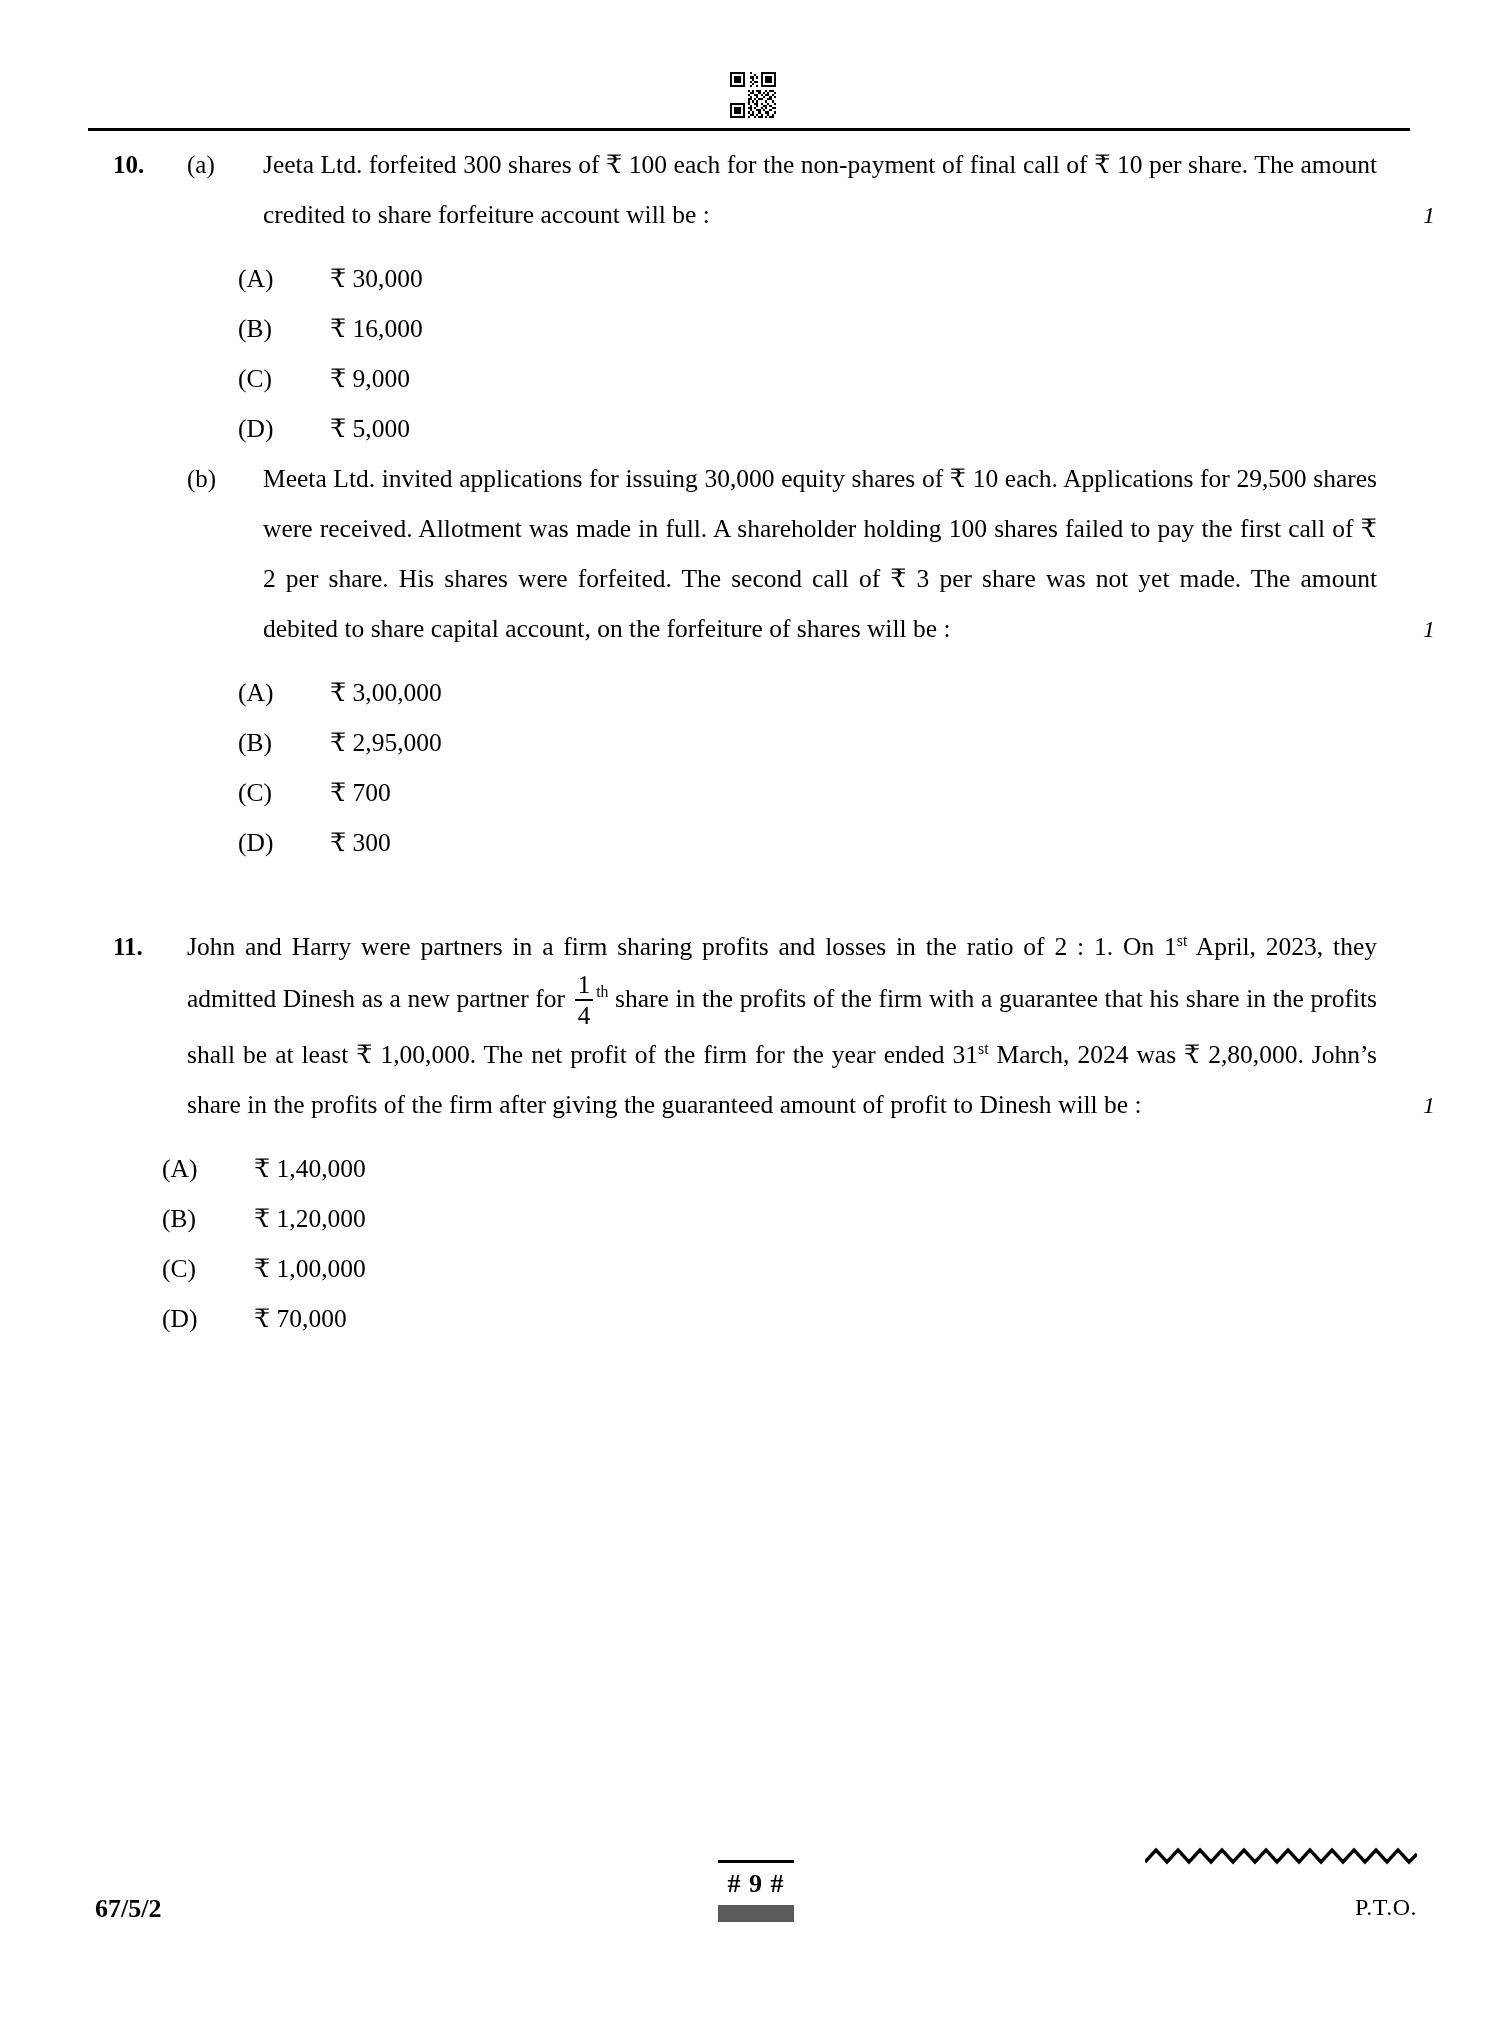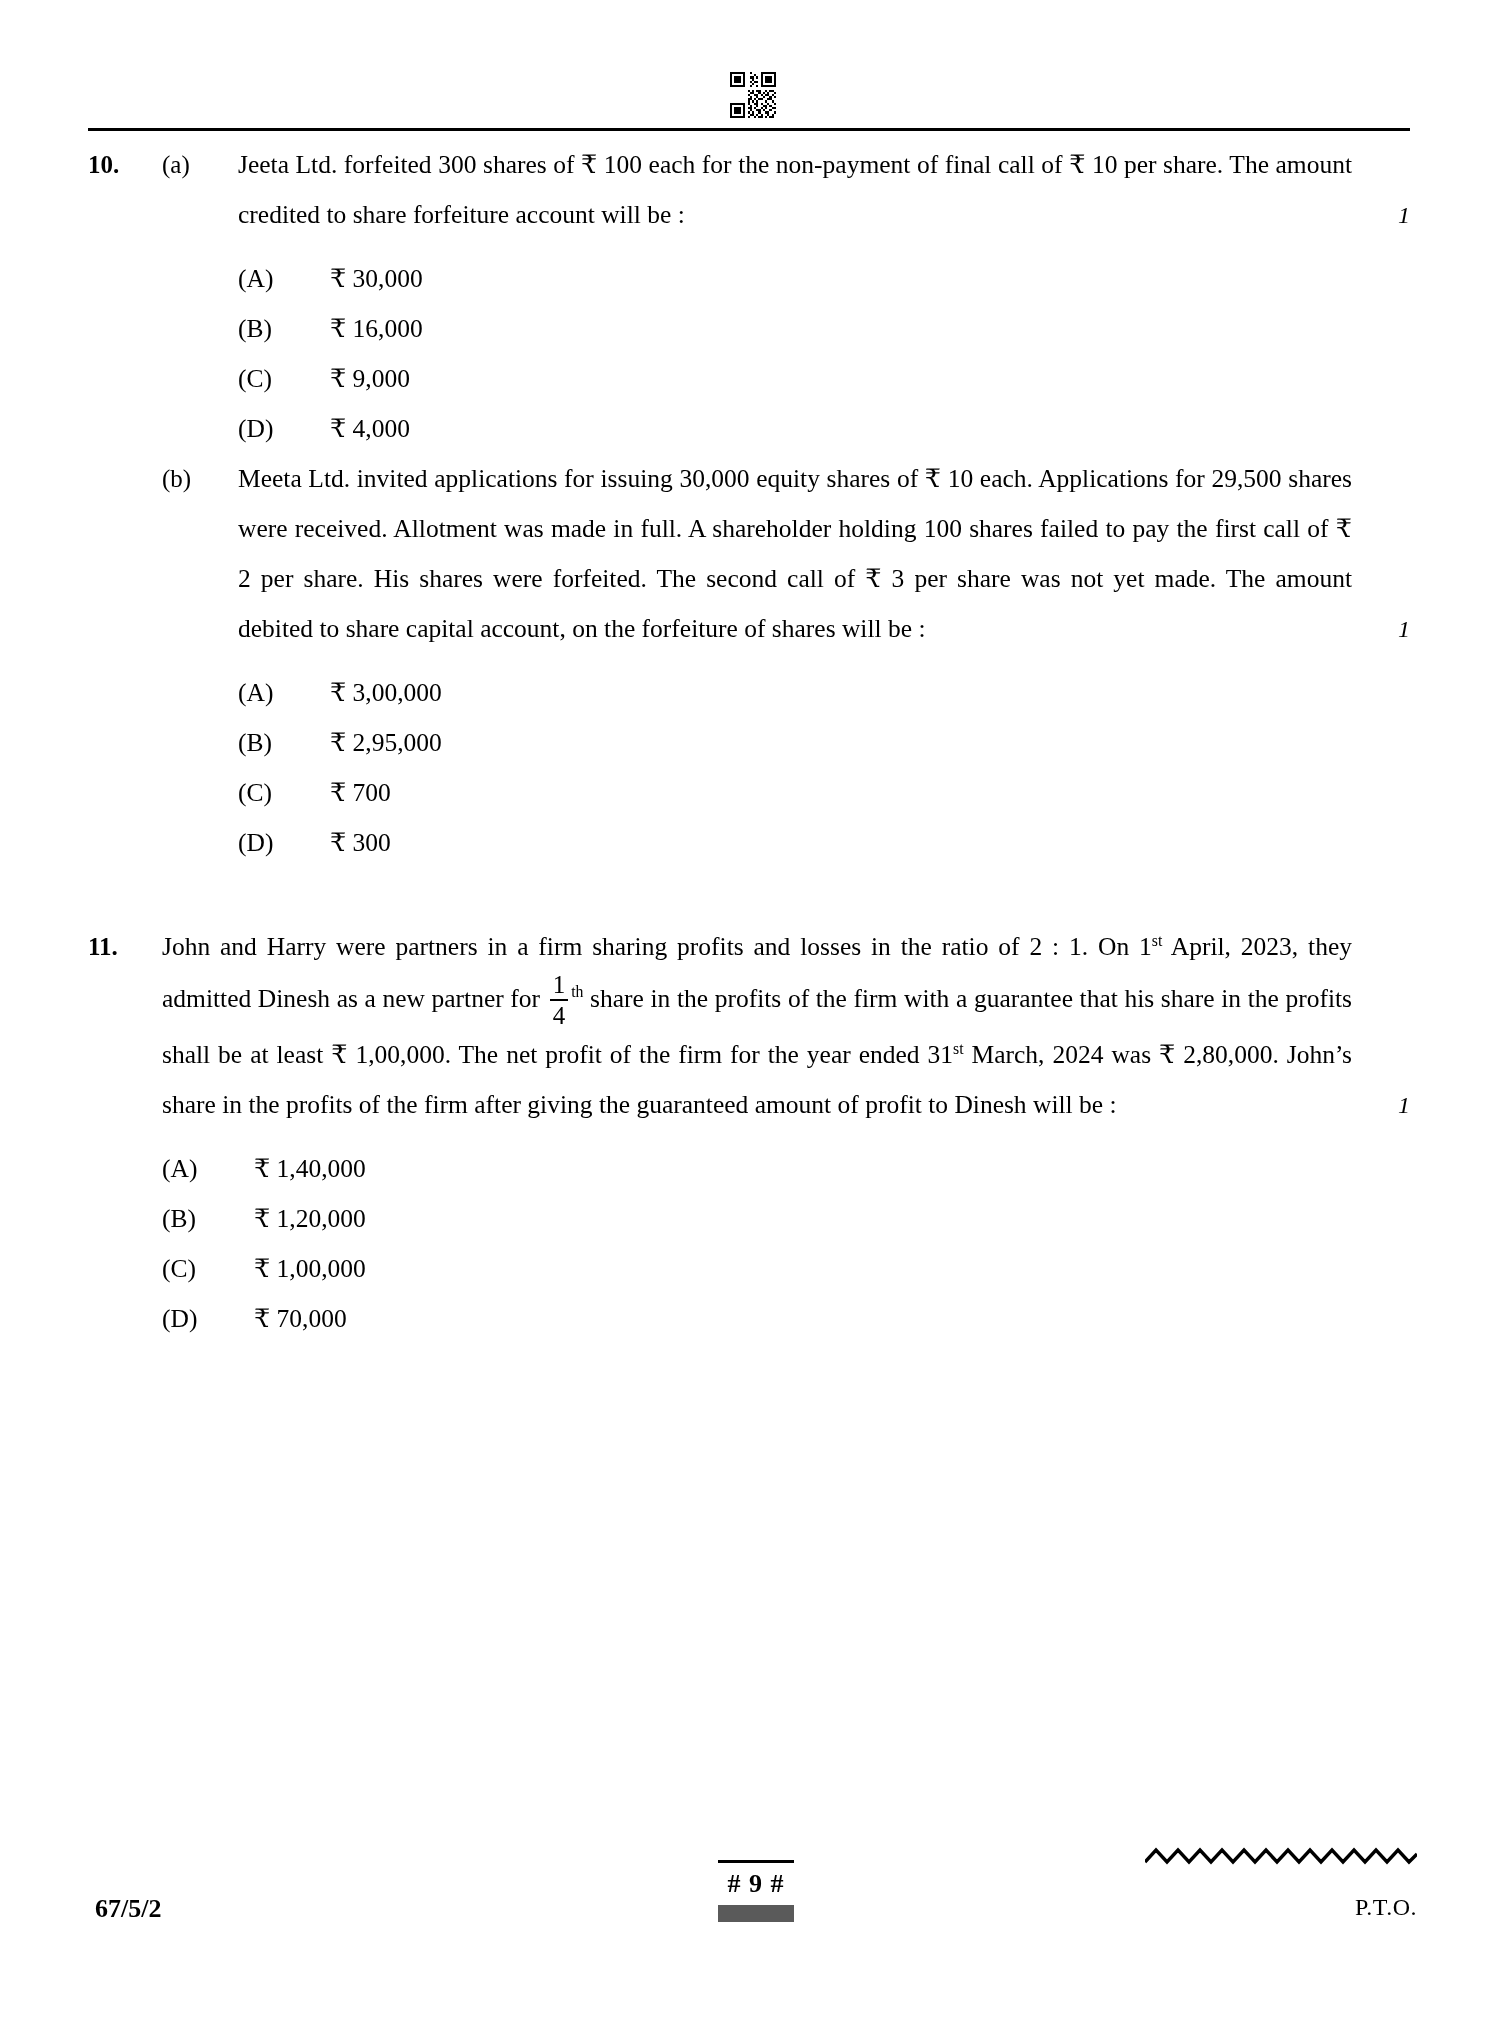--- a/index.html
+++ b/index.html
@@ -48,20 +48,21 @@
     top: 140px;
     left: 88px;
     width: 1322px;
   }
 
   
   .qrow {
     display: flex;
     align-items: flex-start;
     width: 100%;
+    margin-left: 25px;
   }
   .q-num {
     width: 74px;
     flex: 0 0 74px;
     font-weight: bold;
     font-size: 25px;
     line-height: 50px;
   }
   .q-sub {
     width: 76px;
@@ -309,21 +310,21 @@
         <span class="opt-val">₹ 16,000</span>
       </div>
       <div class="opt">
         <span class="opt-pad"></span>
         <span class="opt-label">(C)</span>
         <span class="opt-val">₹ 9,000</span>
       </div>
       <div class="opt">
         <span class="opt-pad"></span>
         <span class="opt-label">(D)</span>
-        <span class="opt-val">₹ 4,000</span>
+        <span class="opt-val">₹ 5,000</span>
       </div>
     </div>
 
 
     <div class="qrow">
       <div class="q-num"></div>
       <div class="q-sub">(b)</div>
       <div class="q-body">Meeta Ltd. invited applications for issuing 30,000 equity shares of ₹ 10 each. Applications for 29,500 shares were received. Allotment was made in full. A shareholder holding 100 shares failed to pay the first call of ₹ 2 per share. His shares were forfeited. The second call of ₹ 3 per share was not yet made. The amount debited to share capital account, on the forfeiture of shares will be :</div>
       <div class="q-marks">1</div>
     </div>

